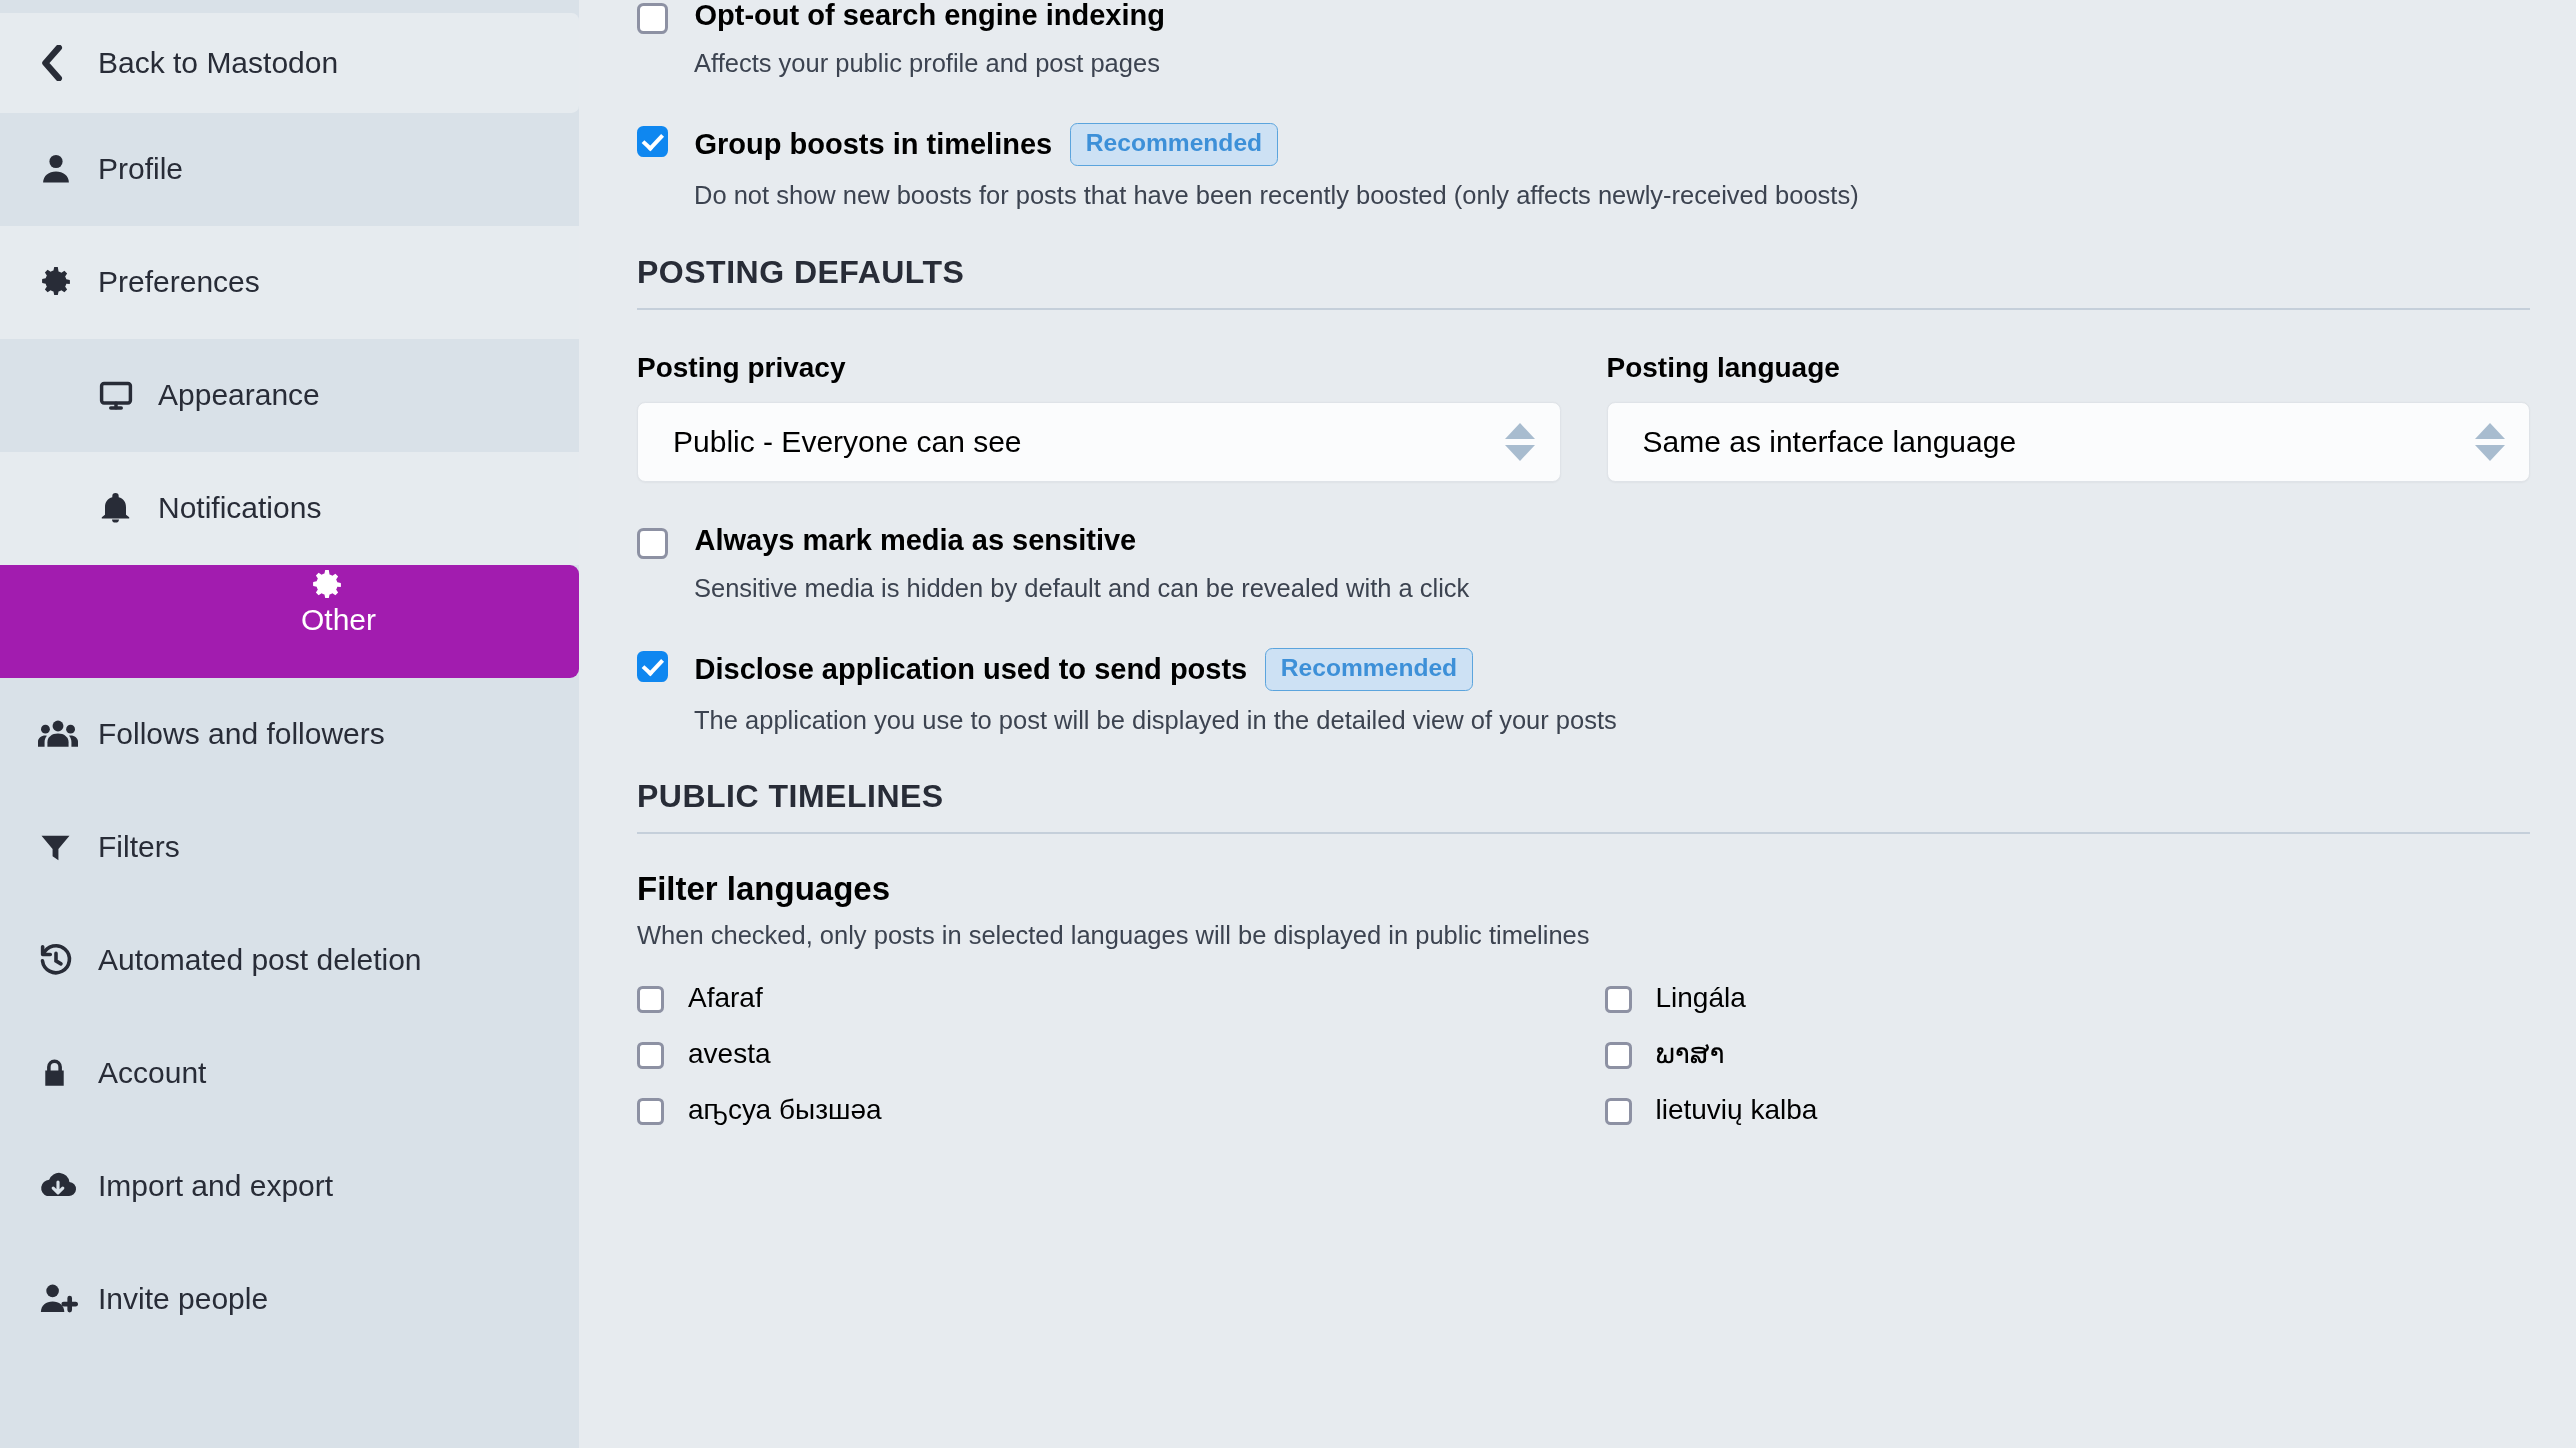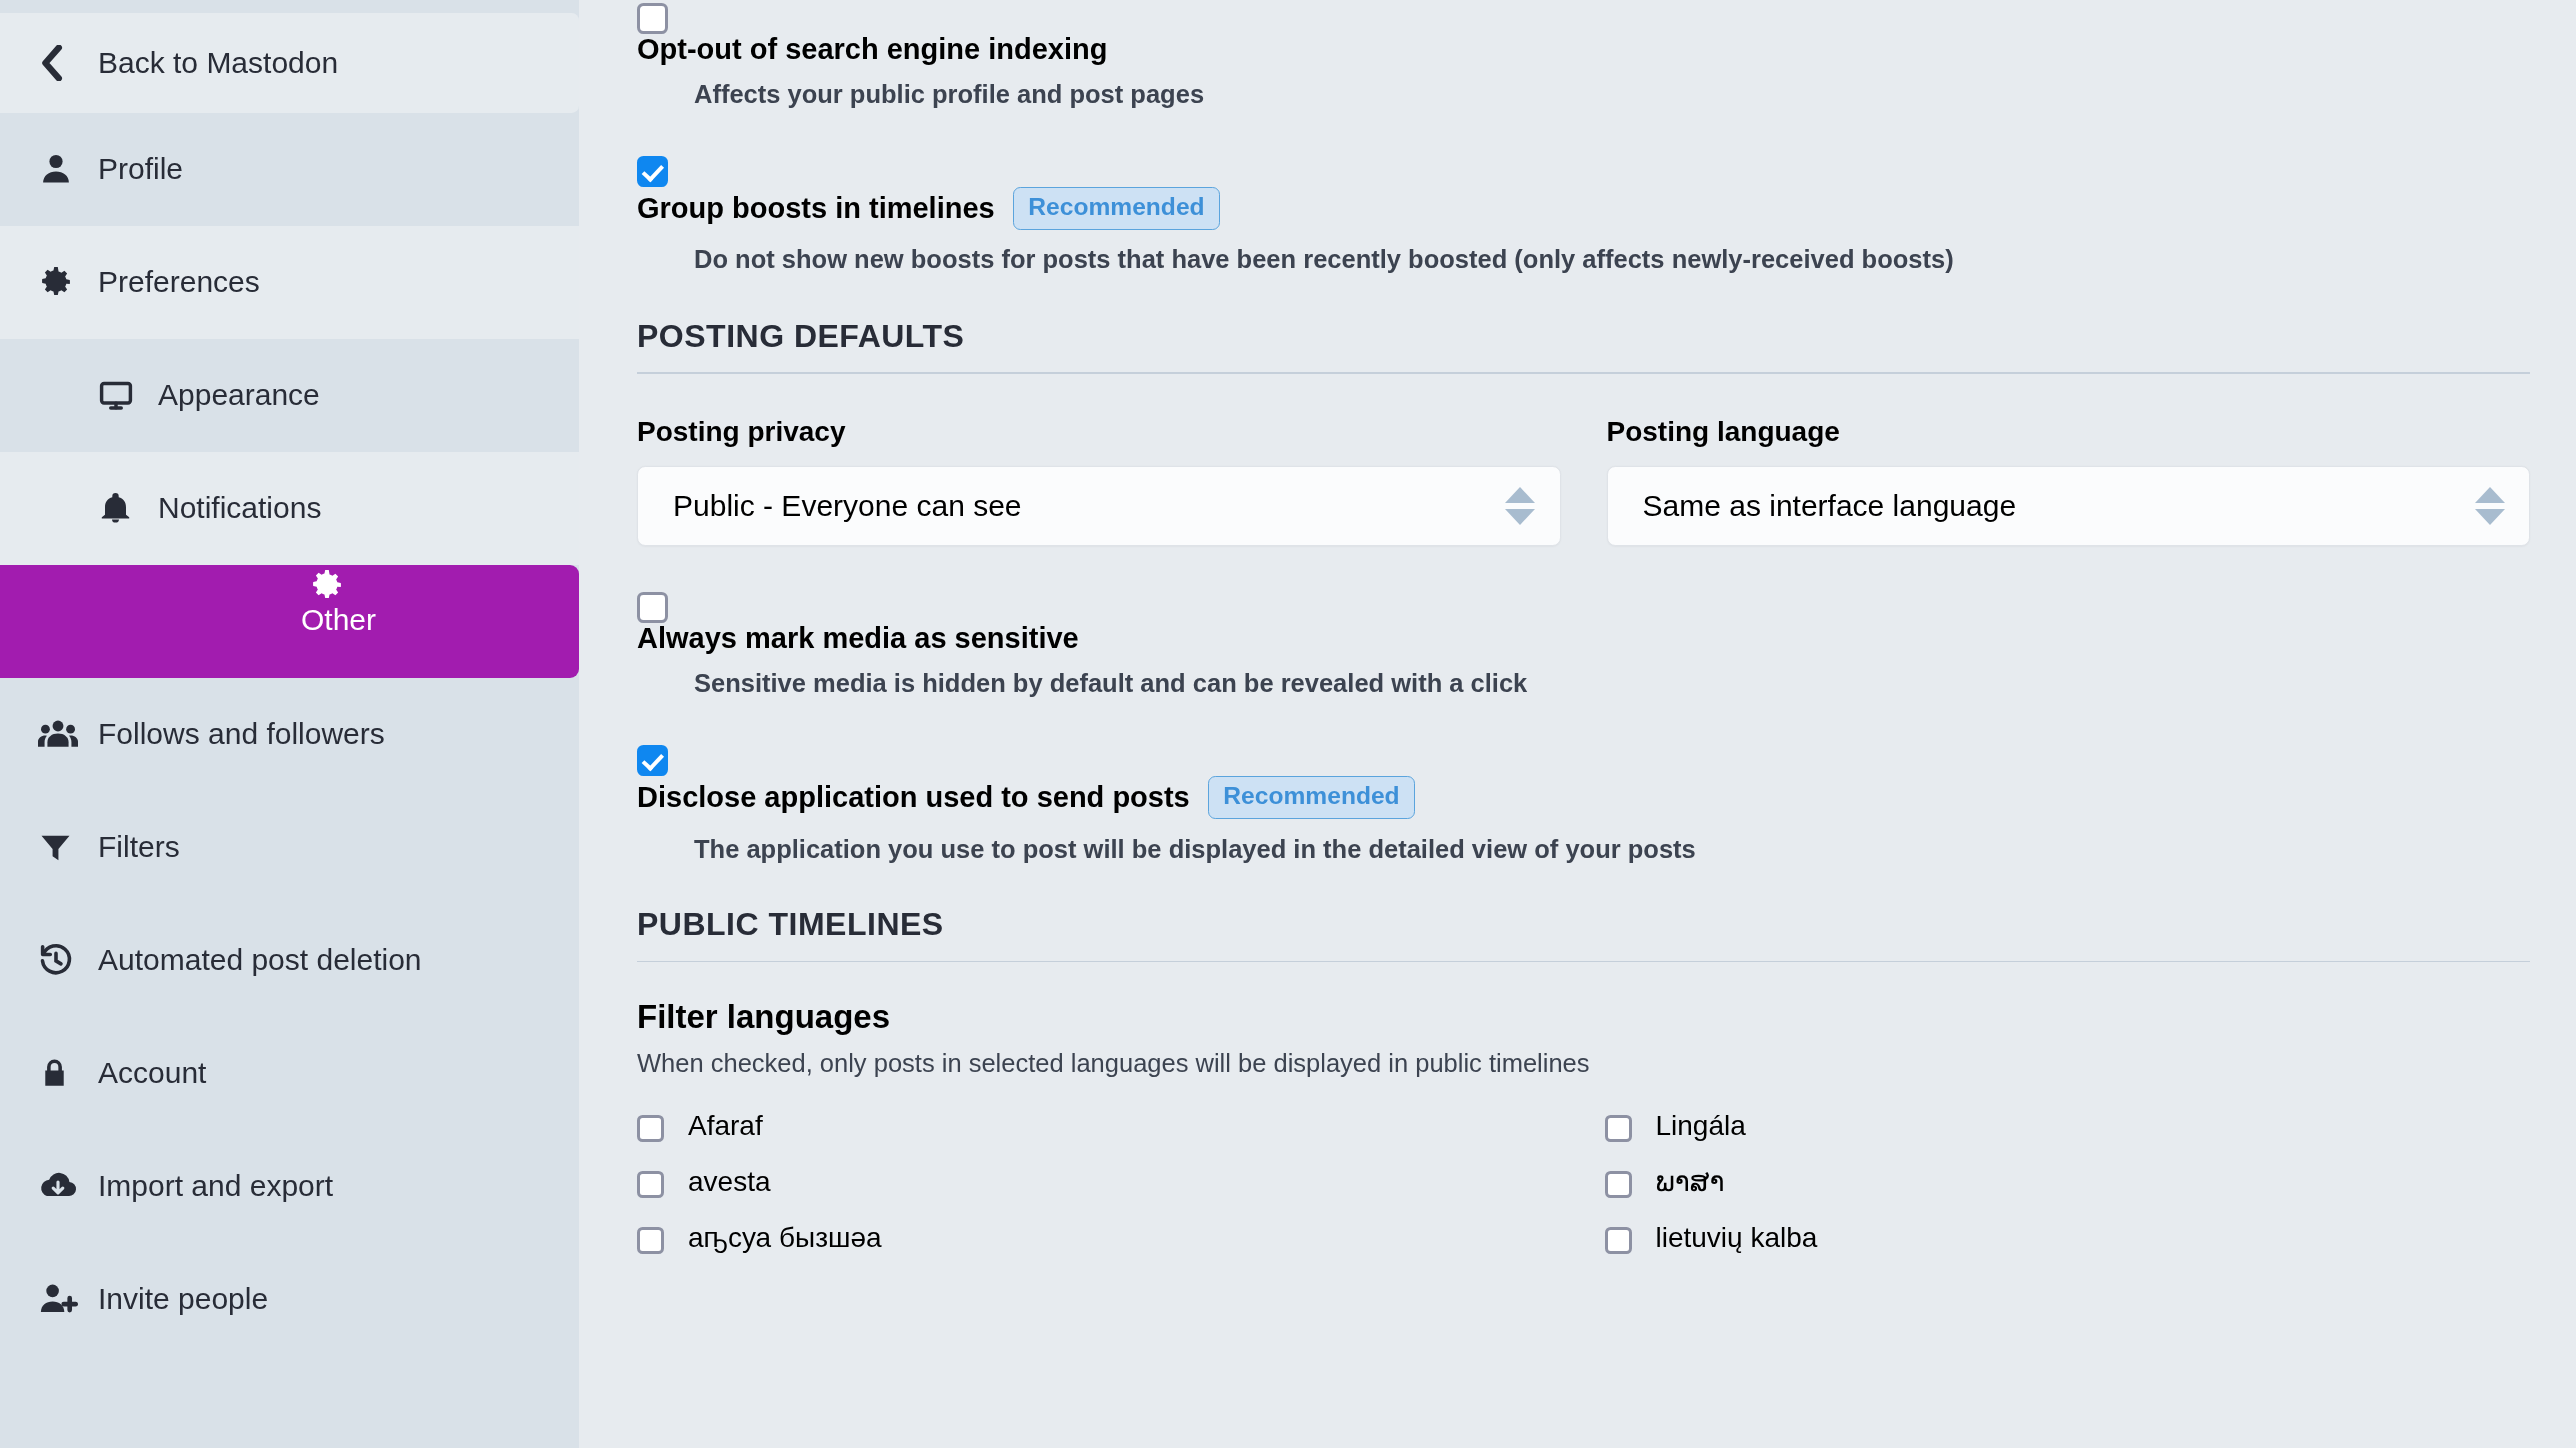--- a/index.html
+++ b/index.html
@@ -45,21 +45,21 @@
   .nav-label { line-height: 1; }
 
   
   #main {
     flex: 1 1 auto;
     background: #e7ebef;
     padding: 0 46px 0 58px;
     overflow: hidden;
     position: relative;
   }
-  .row { display: flex; align-items: flex-start; flex-direction: column; }
+  .row { display: flex; align-items: flex-start; }
 
   
   .cb {
     width: 31px; height: 31px;
     flex: 0 0 31px;
     border-radius: 6.4px;
     margin-right: 26.5px;
     margin-top: 2.7px;
     background: #ffffff;
     border: 3.6px solid #8d91a3;
@@ -92,21 +92,20 @@
     color: #000000;
     line-height: 1.05;
     display: flex; align-items: center;
   }
   .opt-hint {
     font-size: 25.5px;
     color: #3c4350;
     margin-left: 57px;
     margin-top: 14.6px;
     line-height: 1.2;
-    font-weight: bold;
   }
   .badge {
     display: inline-block;
     margin-left: 18px;
     padding: 7.3px 14.6px 9px;
     font-size: 24.6px;
     font-weight: bold;
     color: #3d90d8;
     background: #cde1f4;
     border: 1.8px solid #5ba4dd;

